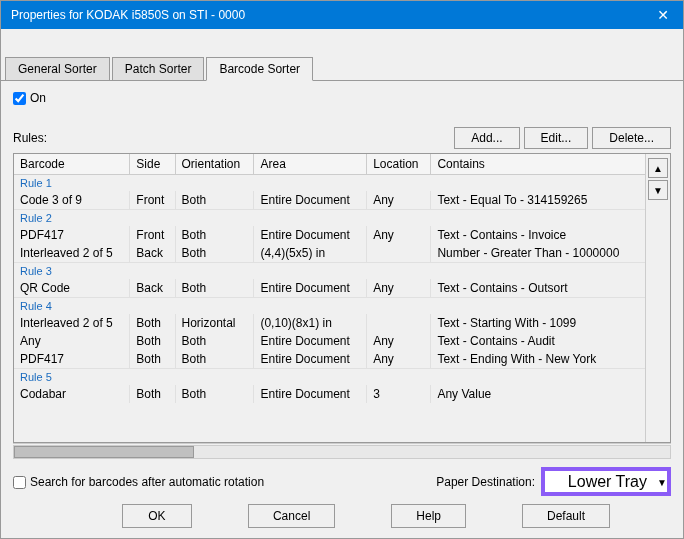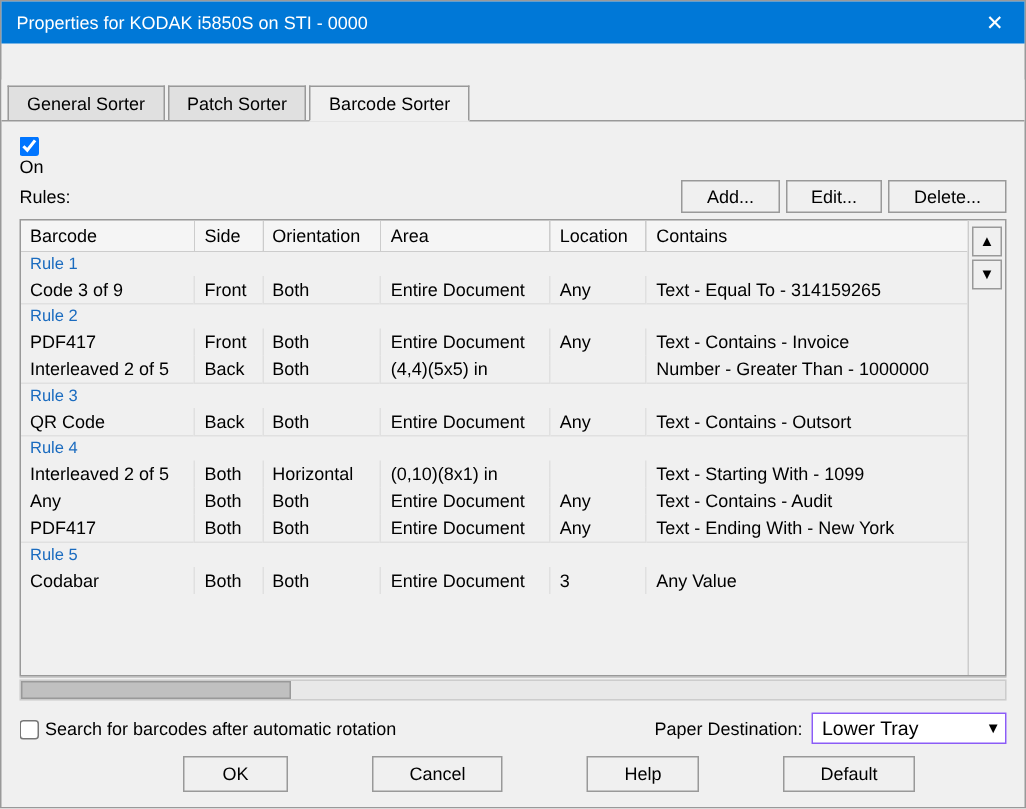--- a/index.html
+++ b/index.html
@@ -64,23 +64,22 @@
     }
     .content {
       padding: 10px 12px;
       flex: 1;
       display: flex;
       flex-direction: column;
       overflow: hidden;
     }
     .on-row {
       display: flex;
-      align-items: flex-start;
-      margin-bottom: 2px;
-      flex-direction: column;
+      align-items: center;
+      margin-bottom: 22px;
     }
     .on-row input[type=checkbox] {
       margin-right: 4px;
     }
     .rules-header {
       display: flex;
       justify-content: space-between;
       align-items: center;
       margin-bottom: 4px;
     }
@@ -197,28 +196,29 @@
       flex: 1;
     }
     .paper-dest {
       display: flex;
       align-items: center;
       gap: 6px;
       font-size: 12px;
     }
     .dropdown {
       padding: 2px 20px 2px 6px;
-      font-size: 13px;
-      border: 1px solid #8b5cf6;
+      font-size: 16px;
+      border: 4px solid #8b5cf6;
       background: white;
       appearance: none;
       -webkit-appearance: none;
       width: 130px;
       position: relative;
       cursor: pointer;
+      text-align: right;
     }
     .dropdown-wrapper {
       position: relative;
       display: inline-block;
     }
     .dropdown-arrow {
       position: absolute;
       right: 4px;
       top: 50%;
       transform: translateY(-50%);

